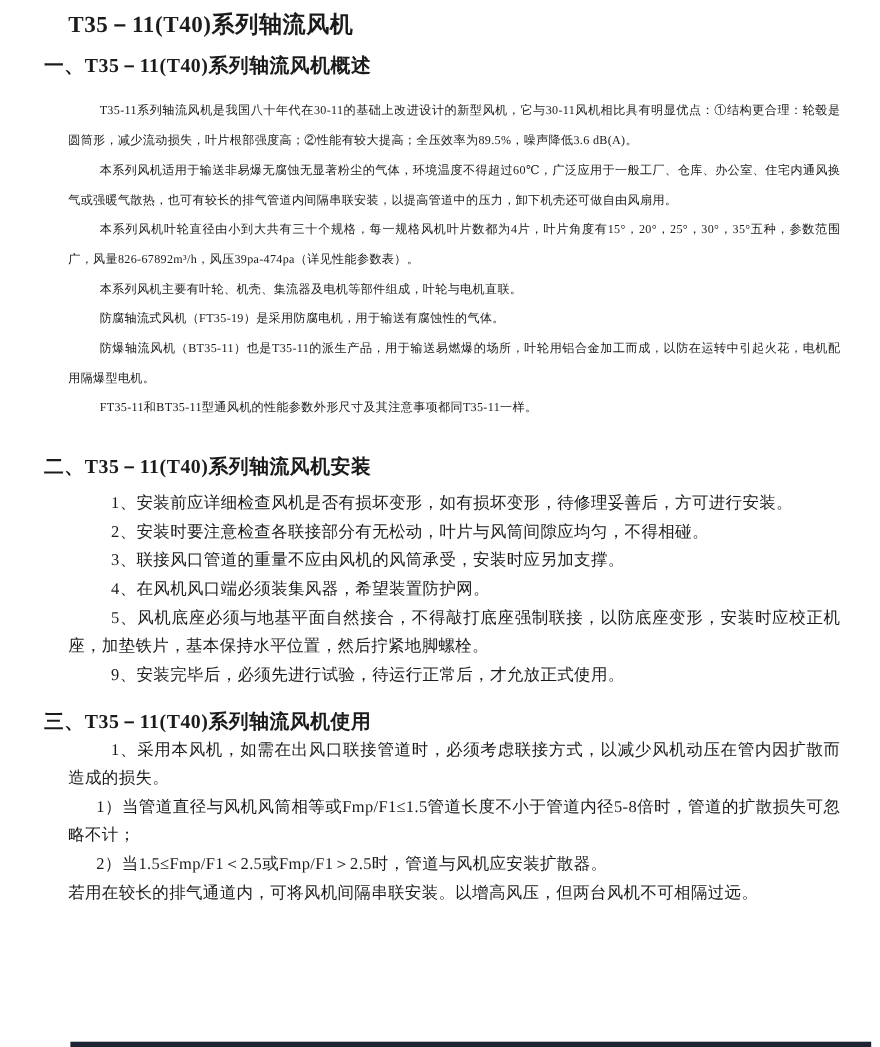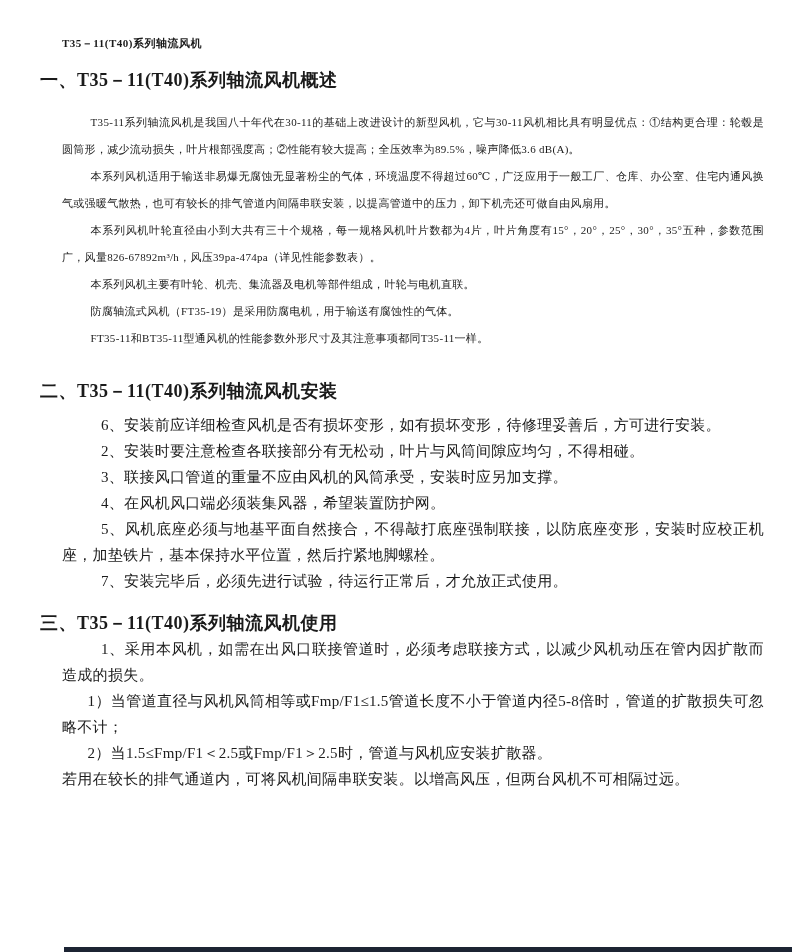--- a/index.html
+++ b/index.html
@@ -16,25 +16,24 @@
     color: #1b1b1b;
   }
   .page {
     box-sizing: border-box;
     width: 800px;
     height: 952px;
     padding: 10px 36px 0 62px;
     position: relative;
   }
   .doc-title {
-    font-size: 11px;
+    font-size: 21px;
     font-weight: bold;
     line-height: 24px;
     letter-spacing: 0.5px;
-    margin-top: 21px;
   }
   .sec-heading {
     font-size: 18px;
     font-weight: bold;
     line-height: 26px;
     margin-left: -22px;
     letter-spacing: 0.5px;
   }
   .sec-heading.h1 { margin-top: 12px; margin-bottom: 16px; }
   .sec-heading.h2 { margin-top: 26px; margin-bottom: 8px; }
@@ -71,29 +70,30 @@
 <div class="page">
 
   <div class="doc-title">T35－11(T40)系列轴流风机</div>
 
   <div class="sec-heading h1">一、T35－11(T40)系列轴流风机概述</div>
   <p class="body indent">T35-11系列轴流风机是我国八十年代在30-11的基础上改进设计的新型风机，它与30-11风机相比具有明显优点：①结构更合理：轮毂是圆筒形，减少流动损失，叶片根部强度高；②性能有较大提高；全压效率为89.5%，噪声降低3.6 dB(A)。</p>
   <p class="body indent">本系列风机适用于输送非易爆无腐蚀无显著粉尘的气体，环境温度不得超过60℃，广泛应用于一般工厂、仓库、办公室、住宅内通风换气或强暖气散热，也可有较长的排气管道内间隔串联安装，以提高管道中的压力，卸下机壳还可做自由风扇用。</p>
   <p class="body indent">本系列风机叶轮直径由小到大共有三十个规格，每一规格风机叶片数都为4片，叶片角度有15°，20°，25°，30°，35°五种，参数范围广，风量826-67892m³/h，风压39pa-474pa（详见性能参数表）。</p>
   <p class="body indent">本系列风机主要有叶轮、机壳、集流器及电机等部件组成，叶轮与电机直联。</p>
   <p class="body indent">防腐轴流式风机（FT35-19）是采用防腐电机，用于输送有腐蚀性的气体。</p>
+  <p class="body indent">防爆轴流风机（BT35-11）也是T35-11的派生产品，用于输送易燃爆的场所，叶轮用铝合金加工而成，以防在运转中引起火花，电机配用隔爆型电机。</p>
   <p class="body indent">FT35-11和BT35-11型通风机的性能参数外形尺寸及其注意事项都同T35-11一样。</p>
 
   <div class="sec-heading h2">二、T35－11(T40)系列轴流风机安装</div>
-  <p class="item indent">6、安装前应详细检查风机是否有损坏变形，如有损坏变形，待修理妥善后，方可进行安装。</p>
+  <p class="item indent">1、安装前应详细检查风机是否有损坏变形，如有损坏变形，待修理妥善后，方可进行安装。</p>
   <p class="item indent">2、安装时要注意检查各联接部分有无松动，叶片与风筒间隙应均匀，不得相碰。</p>
   <p class="item indent">3、联接风口管道的重量不应由风机的风筒承受，安装时应另加支撑。</p>
   <p class="item indent">4、在风机风口端必须装集风器，希望装置防护网。</p>
   <p class="item indent">5、风机底座必须与地基平面自然接合，不得敲打底座强制联接，以防底座变形，安装时应校正机座，加垫铁片，基本保持水平位置，然后拧紧地脚螺栓。</p>
-  <p class="item indent">7、安装完毕后，必须先进行试验，待运行正常后，才允放正式使用。</p>
+  <p class="item indent">9、安装完毕后，必须先进行试验，待运行正常后，才允放正式使用。</p>
 
   <div class="sec-heading h3">三、T35－11(T40)系列轴流风机使用</div>
   <p class="item indent">1、采用本风机，如需在出风口联接管道时，必须考虑联接方式，以减少风机动压在管内因扩散而造成的损失。</p>
   <p class="item indent-s">1）当管道直径与风机风筒相等或Fmp/F1≤1.5管道长度不小于管道内径5-8倍时，管道的扩散损失可忽略不计；</p>
   <p class="item indent-s">2）当1.5≤Fmp/F1＜2.5或Fmp/F1＞2.5时，管道与风机应安装扩散器。</p>
   <p class="item noindent">若用在较长的排气通道内，可将风机间隔串联安装。以增高风压，但两台风机不可相隔过远。</p>
 
   <div class="bottom-bar"></div>
 </div>
 

